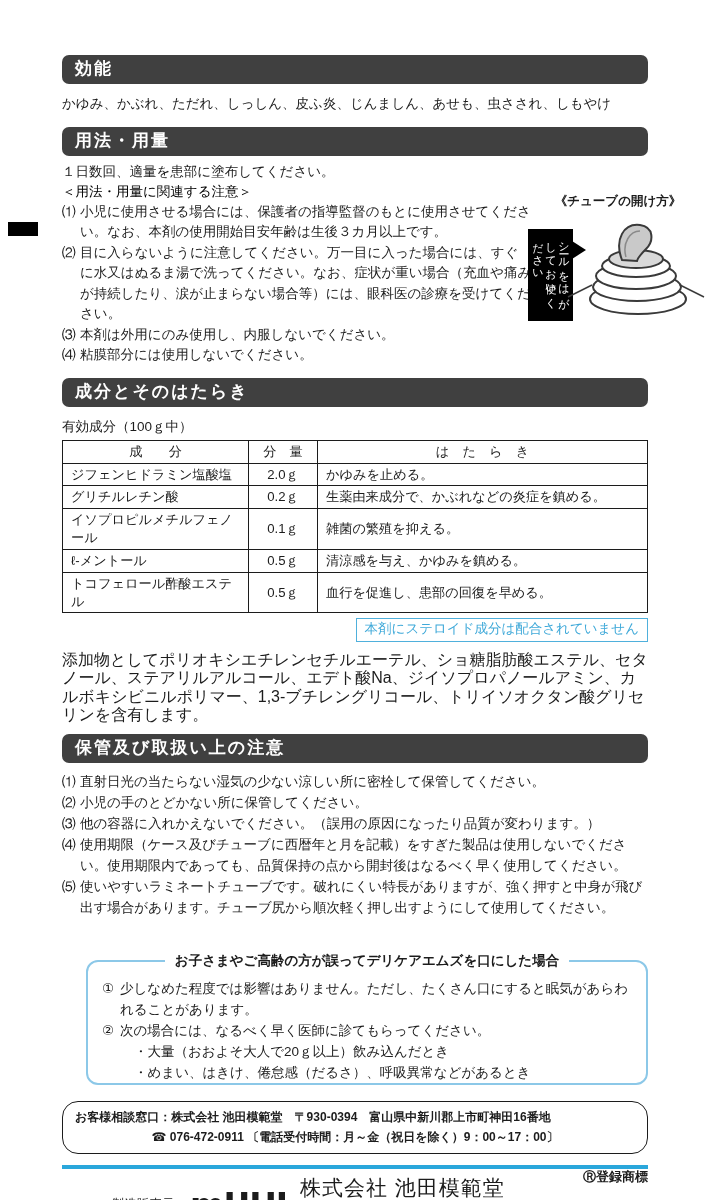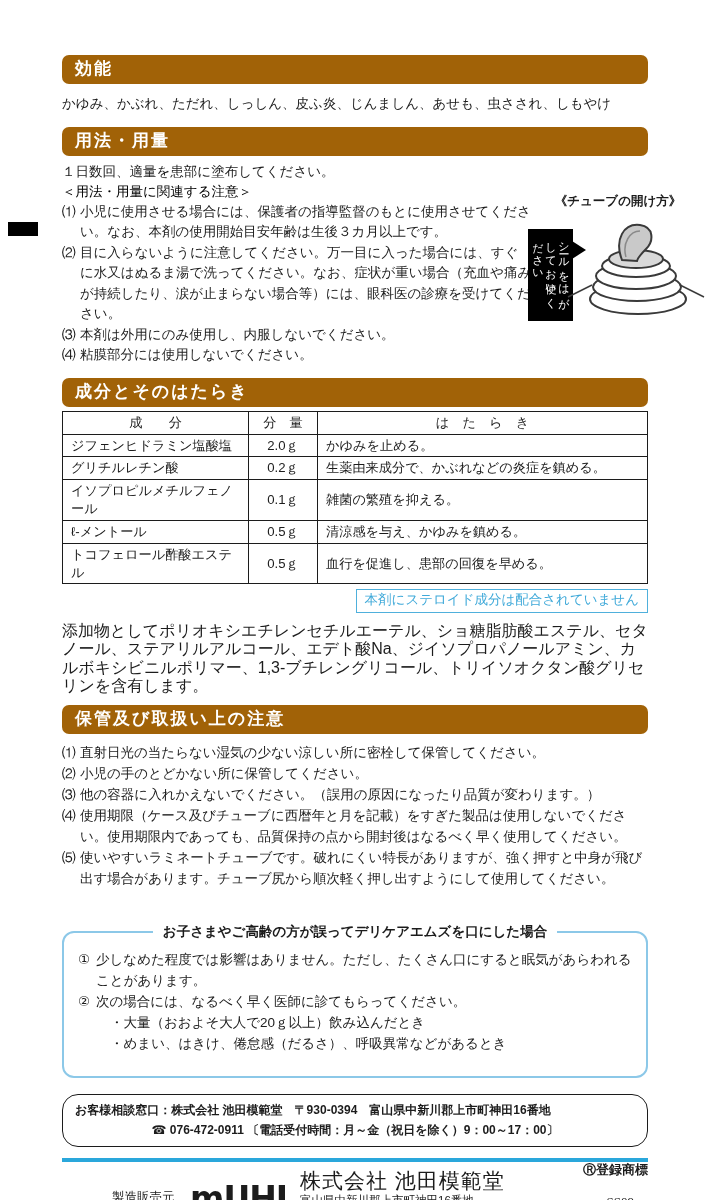--- a/index.html
+++ b/index.html
@@ -15,21 +15,21 @@
     font-size: 13.5px;
     line-height: 1.5;
   }
   .content {
     position: absolute;
     left: 62px;
     top: 0;
     width: 586px;
   }
   .banner {
-    background: #a16207;
+    background: #404040;
     color: #ffffff;
     font-weight: bold;
     font-size: 17px;
     letter-spacing: 2px;
     border-radius: 7px;
     padding: 3px 13px 4px 13px;
     line-height: 1.3;
   }
   .banner-efficacy { margin-top: 55px; }
   .efficacy-body { margin-top: 10px; line-height: 1.45; }
@@ -69,21 +69,22 @@
   }
   .additives { margin-top: 9px; line-height: 18.5px; font-size: 16px; }
   .banner-storage { margin-top: 9px; font-family: Liberation Serif, serif; }
   .storage-notes { margin-top: 8px; }
   .storage-notes .note { line-height: 21px; }
   .accident-box {
     margin-top: 42px;
     position: relative;
     border: 2px solid #8cc8e8;
     border-radius: 12px;
-    padding: 16px 14px 22px 14px;
+    padding: 16px 14px 0 14px;
+    margin-left: 24px;
   }
   .accident-title {
     position: absolute;
     top: -11px;
     left: 0;
     right: 0;
     text-align: center;
   }
   .accident-title span {
     background: #ffffff;
@@ -180,20 +181,21 @@
       </div>
       <div class="note">
         <span class="num">⑷</span>
         <span class="txt">粘膜部分には使用しないでください。</span>
       </div>
     </div>
 
     <div class="banner banner-ingredients">
       <span>成分とそのはたらき</span>
     </div>
+    <div class="table-subtitle">有効成分（100ｇ中）</div>
     <table class="ingredients">
       <thead>
         <tr>
           <th class="col-component">成　　分</th>
           <th class="col-amount">分　量</th>
           <th class="col-function">は　た　ら　き</th>
         </tr>
       </thead>
       <tbody>
         <tr>

